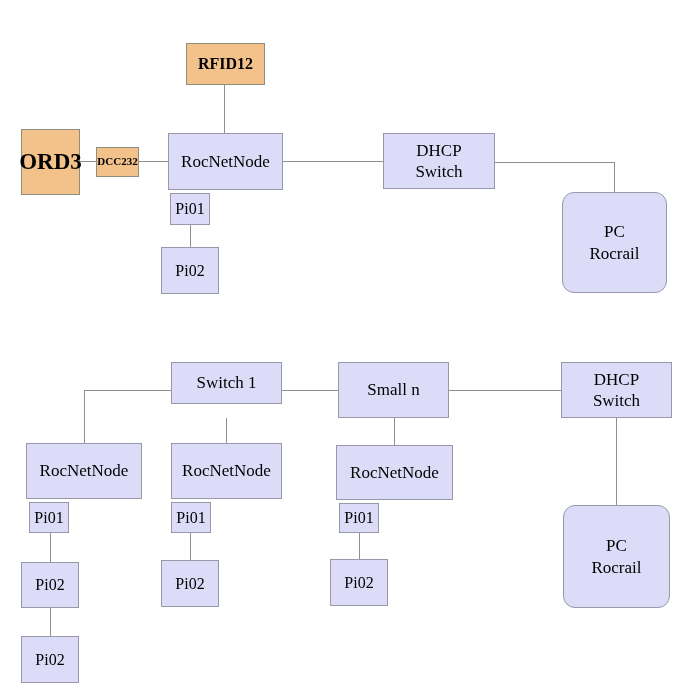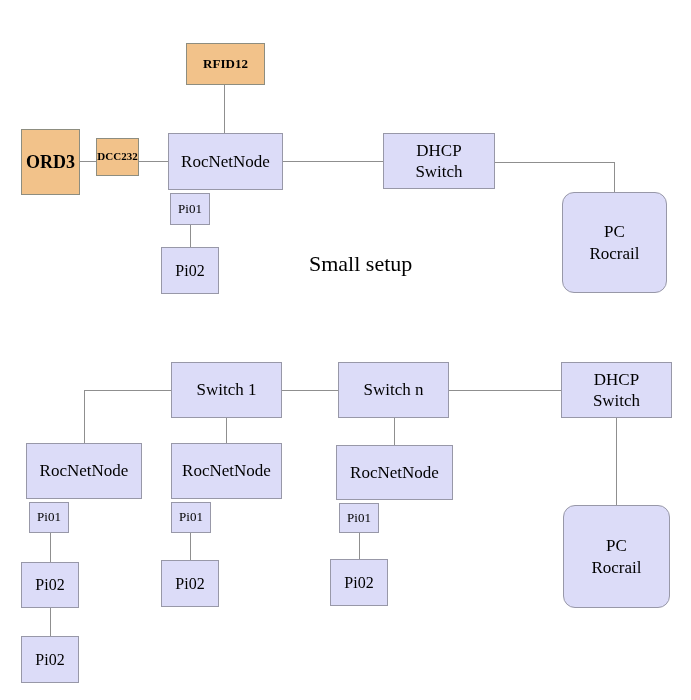--- a/index.html
+++ b/index.html
@@ -19,46 +19,46 @@
     display: flex;
     align-items: center;
     justify-content: center;
     text-align: center;
     line-height: 1.25;
   }
   .orange { background: var(--orange-fill, #f2c28a); border-color: #8d8d80; font-weight: 700; }
   .lav    { background: var(--lavender-fill, #dcdcf8); border-color: #9898a8; }
   .rounded { border-radius: 12px; }
   .fs17 { font-size: 17px; }
-  .fs18 { font-size: 18px; }
-  .fs15 { font-size: 13px; }
+  .fs18 { font-size: 23px; }
+  .fs15 { font-size: 16px; }
   .fs16 { font-size: 16px; }
   .fs11 { font-size: 11px; }
   .caption {
     position: absolute;
     font-size: 22px;
     white-space: nowrap;
   }
   .hline, .vline { position: absolute; background: var(--line, #8f8f8f); }
   .hline { height: 1px; }
   .vline { width: 1px; }
 
   
   .n-rfid12   { left: 186px; top: 43px;  width: 79px;  height: 42px; }
   .n-ord3     { left: 21px;  top: 129px; width: 59px;  height: 66px; }
-  .n-dcc232   { left: 96px;  top: 138px; width: 43px;  height: 38px; font-family: Liberation Serif, serif; }
+  .n-dcc232   { left: 96px;  top: 147px; width: 43px;  height: 30px; font-family: Liberation Serif, serif; }
   .n-rocn-s   { left: 168px; top: 133px; width: 115px; height: 57px; }
   .n-pi01-s   { left: 170px; top: 193px; width: 40px;  height: 32px; }
   .n-pi02-s   { left: 161px; top: 247px; width: 58px;  height: 47px; }
   .n-dhcp-s   { left: 383px; top: 133px; width: 112px; height: 56px; }
   .n-pc-s     { left: 562px; top: 192px; width: 105px; height: 101px; }
   .cap-small  { left: 309px; top: 251px; }
 
   
-  .n-sw1      { left: 171px; top: 362px; width: 111px; height: 56px; }
+  .n-sw1      { left: 171px; top: 362px; width: 111px; height: 42px; }
   .n-swn      { left: 338px; top: 362px; width: 111px; height: 56px; }
   .n-dhcp-l   { left: 561px; top: 362px; width: 111px; height: 56px; }
   .n-rocn1    { left: 26px;  top: 443px; width: 116px; height: 56px; }
   .n-rocn2    { left: 171px; top: 443px; width: 111px; height: 56px; }
   .n-rocn3    { left: 336px; top: 445px; width: 117px; height: 55px; }
   .n-pi01-1   { left: 29px;  top: 502px; width: 40px;  height: 31px; }
   .n-pi01-2   { left: 171px; top: 502px; width: 40px;  height: 31px; }
   .n-pi01-3   { left: 339px; top: 503px; width: 40px;  height: 30px; }
   .n-pi02-1a  { left: 21px;  top: 562px; width: 58px;  height: 46px; }
   .n-pi02-1b  { left: 21px;  top: 636px; width: 58px;  height: 47px; }
@@ -117,35 +117,34 @@
       <div>DHCP</div>
       <div>Switch</div>
     </div>
   </div>
   <div class="box lav rounded fs17 n-pc-s">
     <div>
       <div>PC</div>
       <div>Rocrail</div>
     </div>
   </div>
-  <div class="caption cap-small">Small setup</div>
 
   <div class="vline ln-rfid"></div>
   <div class="hline ln-ord-dcc"></div>
   <div class="hline ln-dcc-rocn"></div>
   <div class="hline ln-rocn-dhcp"></div>
   <div class="hline ln-dhcp-elbow"></div>
   <div class="vline ln-elbow-pc"></div>
   <div class="vline ln-pi-s"></div>
 
   <div class="box lav fs17 n-sw1">
     <span>Switch 1</span>
   </div>
   <div class="box lav fs17 n-swn">
-    <span>Switch n</span>
+    <span>Small n</span>
   </div>
   <div class="box lav fs17 n-dhcp-l">
     <div>
       <div>DHCP</div>
       <div>Switch</div>
     </div>
   </div>
   <div class="box lav fs17 n-rocn1">
     <span>RocNetNode</span>
   </div>

